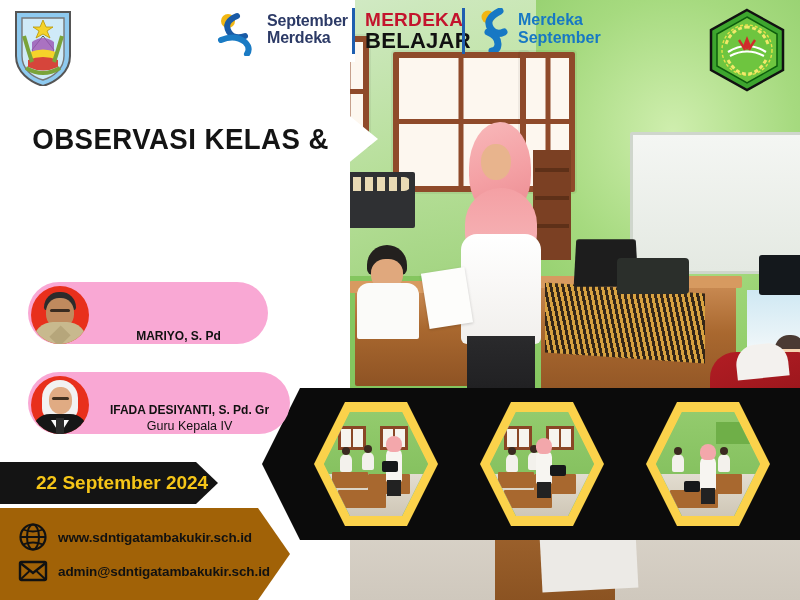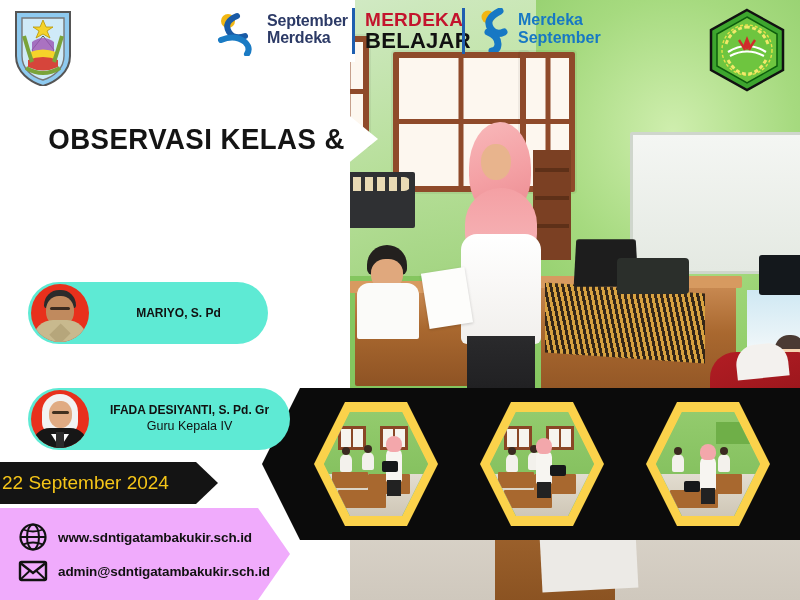--- a/index.html
+++ b/index.html
@@ -209,21 +209,21 @@
   .mm-text { position:absolute; left:44px; top:3px; color:#1778c4; font-weight:bold; font-size:16px; line-height:1.1; }
 
   
   .school-logo { position:absolute; left:708px; top:8px; width:78px; height:84px; z-index:9; }
 
   
   .title1 {
     position:absolute; left:0; top:108px; width:378px; height:62px; z-index:7;
     background:#ffffff;
     clip-path:polygon(0 0, 340px 0, 378px 31px, 340px 62px, 0 62px);
-    display:flex; align-items:center;padding-left:16px;
+    display:flex; align-items:center;
   }
   .title1 span {
     display:block; padding-left:35px;
     font-family:"Liberation Sans", sans-serif;
     font-weight:bold; font-size:30px; color:#141414;
     letter-spacing:.5px; transform:scaleX(.92); transform-origin:left center;
   }
   .title2 {
     position:absolute; left:0; top:182px; width:380px; height:66px; z-index:7;
     background:#141414;
@@ -232,25 +232,25 @@
   }
   .title2 span {
     display:block; padding-left:20px;
     font-weight:bold; font-size:31px; color:#ffffff;
     letter-spacing:.4px; transform:scaleX(.92); transform-origin:left center;
   }
 
   
   .person {
     position:absolute; left:28px; height:62px; z-index:7;
-    background:#5eead4; border-radius:34px;
-    display:flex; align-items:center;
+    background:#f9a8d4; border-radius:34px;
+    display:flex; align-items:flex-end;
   }
   .person.p1 { top:282px; width:240px; }
-  .person.p2 { top:388px; width:262px; }
+  .person.p2 { top:372px; width:262px; }
   .pavatar {
     width:58px; height:58px; border-radius:50%; margin-left:3px;
     overflow:hidden; position:relative; flex:0 0 auto;
     background:#e8301c;
   }
   
   .av-m .hair { position:absolute; left:13px; top:6px; width:32px; height:18px; background:#2b2b2b; border-radius:16px 16px 3px 3px;}
   .av-m .face { position:absolute; left:15px; top:12px; width:28px; height:30px; background:#c08a5e; border-radius:46%;}
   .av-m .eyes { position:absolute; left:19px; top:23px; width:20px; height:3px; background:#3a2b20; border-radius:2px;}
   .av-m .body { position:absolute; left:2px; bottom:0; width:54px; height:22px; background:#c8b98e; border-radius:20px 20px 0 0;}
@@ -268,27 +268,27 @@
   .prole { font-size:12.5px; color:#111; line-height:1.3; }
 
   
   .date-banner {
     position:absolute; left:0; top:462px; width:218px; height:42px; z-index:8;
     background:#141414;
     clip-path:polygon(0 0, 196px 0, 218px 21px, 196px 42px, 0 42px);
     display:flex; align-items:center;
   }
   .date-banner span {
-    padding-left:2px; color:#F5C518; font-weight:normal; font-size:19px;
+    padding-left:36px; color:#F5C518; font-weight:bold; font-size:19px;
   }
 
   
   .contact-banner {
     position:absolute; left:0; top:508px; width:290px; height:92px; z-index:8;
-    background:#f0abfc;
+    background:#a16207;
     clip-path:polygon(0 0, 258px 0, 290px 46px, 258px 92px, 0 92px);
     padding:12px 0 0 18px;
   }
   .contact-row { display:flex; align-items:center; height:34px; }
   .c-icon { width:30px; height:30px; flex:0 0 auto; margin-right:10px; }
   .c-text { font-weight:bold; font-size:13.5px; color:#111; letter-spacing:-.1px; }
 
   
   .hex-band {
     position:absolute; left:262px; top:388px; width:538px; height:152px; z-index:5;

